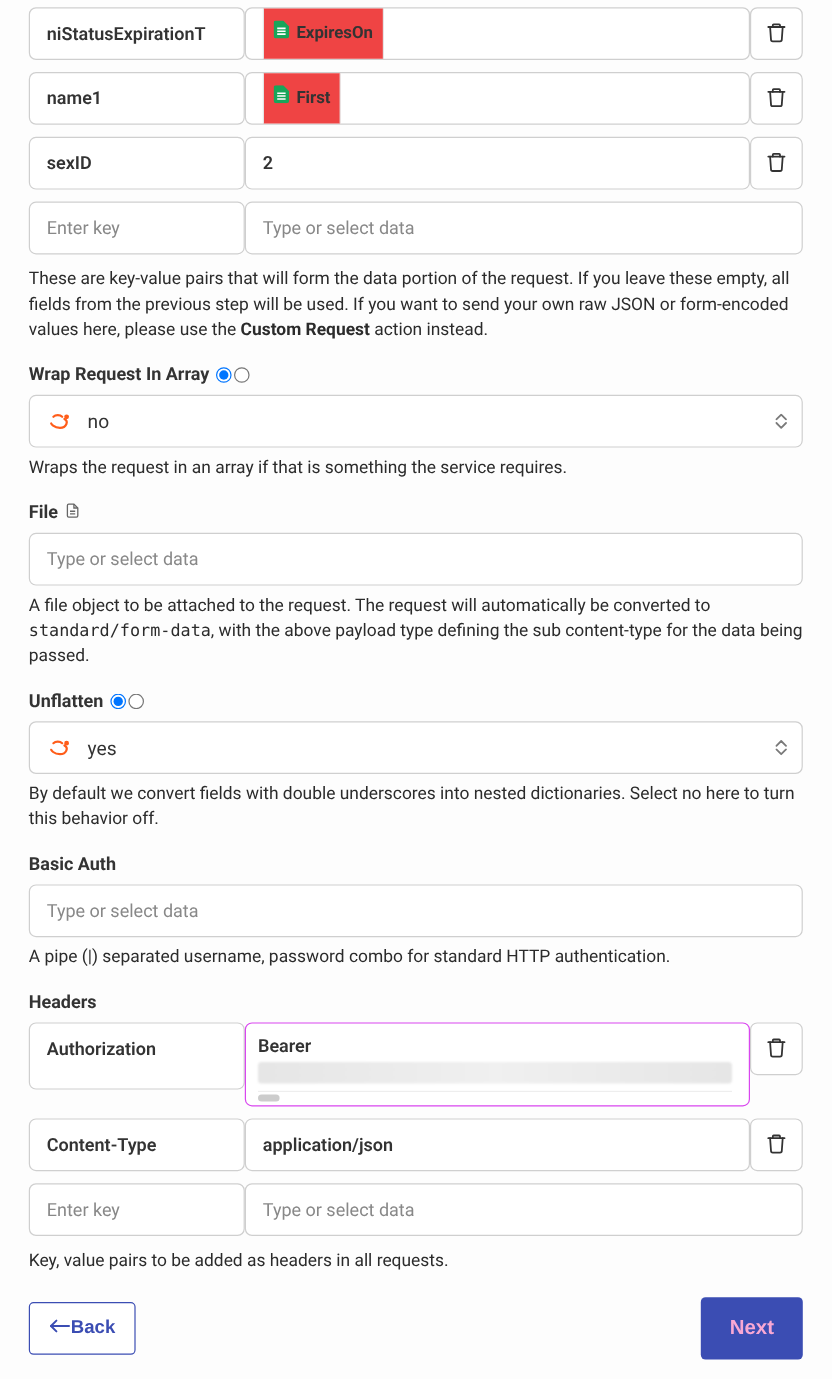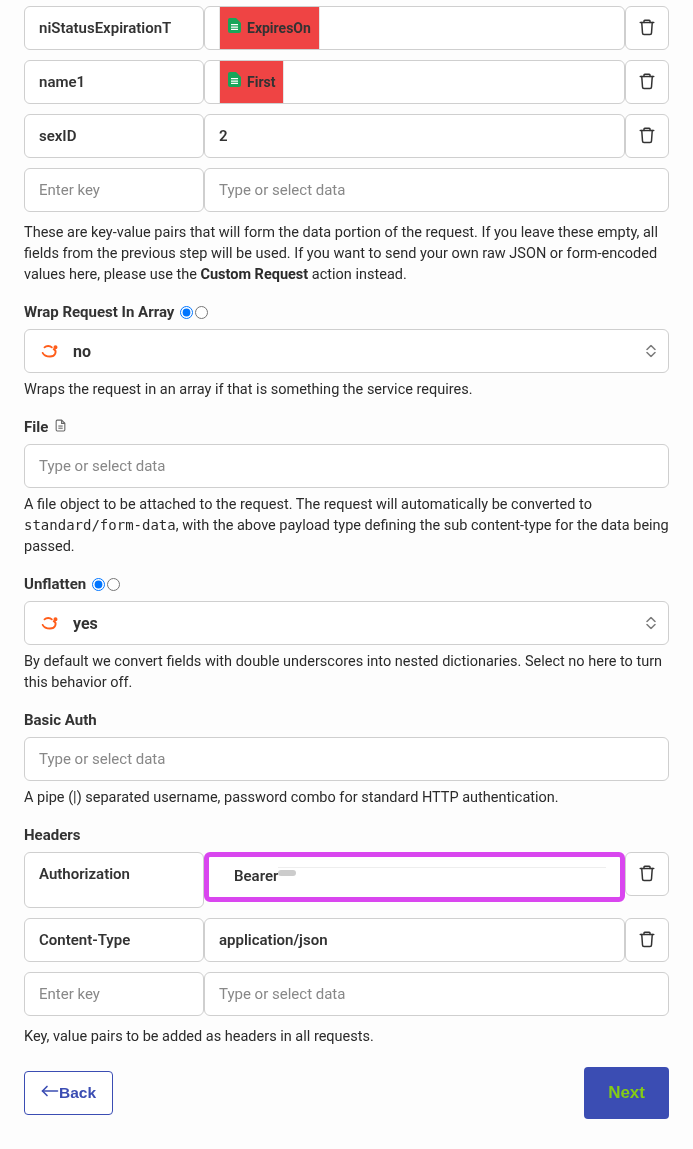--- a/index.html
+++ b/index.html
@@ -35,27 +35,28 @@
     overflow: hidden;
     white-space: nowrap;
   }
   .value-input {
     flex: 1;
     min-width: 0;
     overflow: hidden;
     white-space: nowrap;
   }
   .value-multiline {
-    border: 5px solid #d946ef;
+    border: 1px solid #d946ef;
     border-radius: 6px;
     background: #fff;
-    padding: 10px 14px 6px 25px;
+    padding: 10px 14px 6px 10px;
     flex: 1;
     font-size: 15px;
     display: flex;
+    flex-direction: column;
   }
   .value-multiline .line1 { font-weight: 600; color: #333; margin-bottom: 4px; }
   .value-multiline .blurred {
     height: 18px;
     background: linear-gradient(90deg, #e6e6e6, #f0f0f0, #e6e6e6);
     border-radius: 3px;
     filter: blur(1px);
     margin-bottom: 6px;
   }
   .value-multiline .scroll-hint {
@@ -128,21 +129,20 @@
     display: flex;
     align-items: center;
     padding: 0 14px;
     gap: 12px;
     position: relative;
     margin-bottom: 6px;
   }
   .select-box .select-text {
     font-size: 16px;
     color: #333;
-    font-weight: bold;
   }
   .select-box .swirl-icon { display: flex; }
   .select-box .chevrons {
     position: absolute;
     right: 12px;
     top: 50%;
     transform: translateY(-50%);
     display: flex;
     flex-direction: column;
     gap: 1px;
@@ -166,21 +166,21 @@
     color: #3b4db3;
     font-weight: 700;
     font-size: 15.5px;
     cursor: pointer;
   }
   .back-btn svg { width: 18px; height: 14px; }
   .next-btn {
     height: 52px;
     padding: 0 24px;
     background: #3b4db3;
-    color: #84cc16;
+    color: #f9a8d4;
     font-weight: 700;
     font-size: 17px;
     border: none;
     border-radius: 4px;
     cursor: pointer;
   }
 </style>
 </head>
 <body>
 

